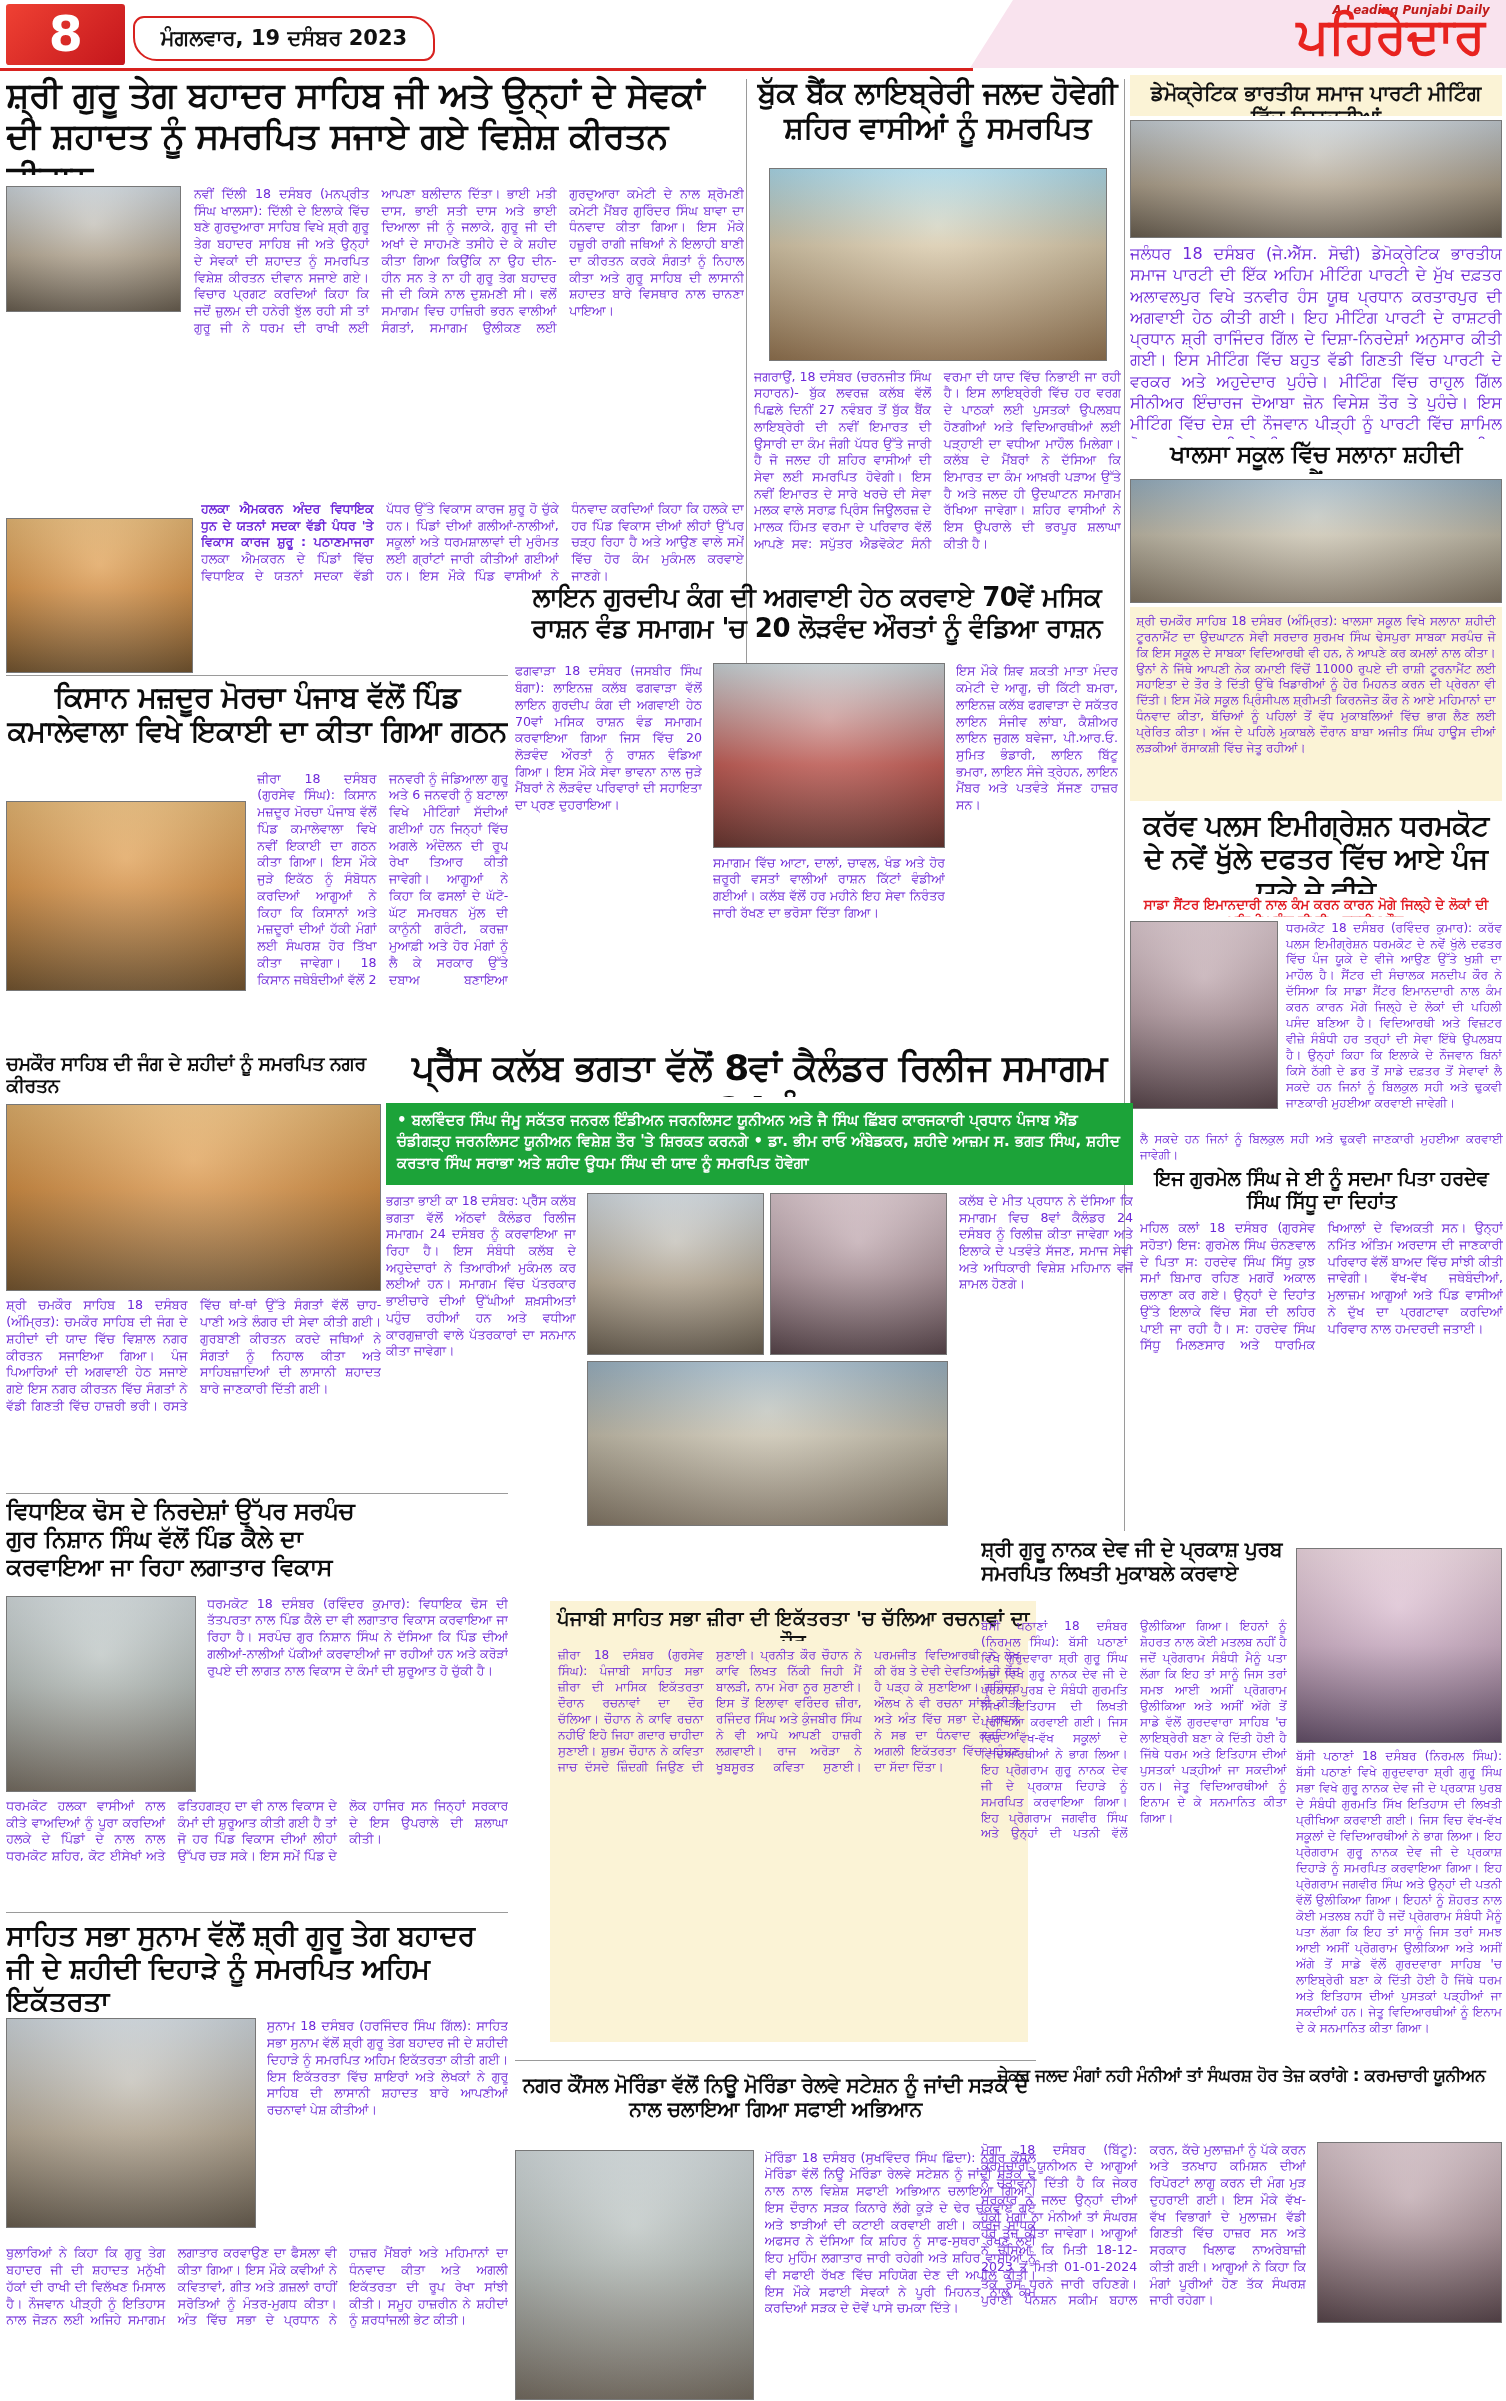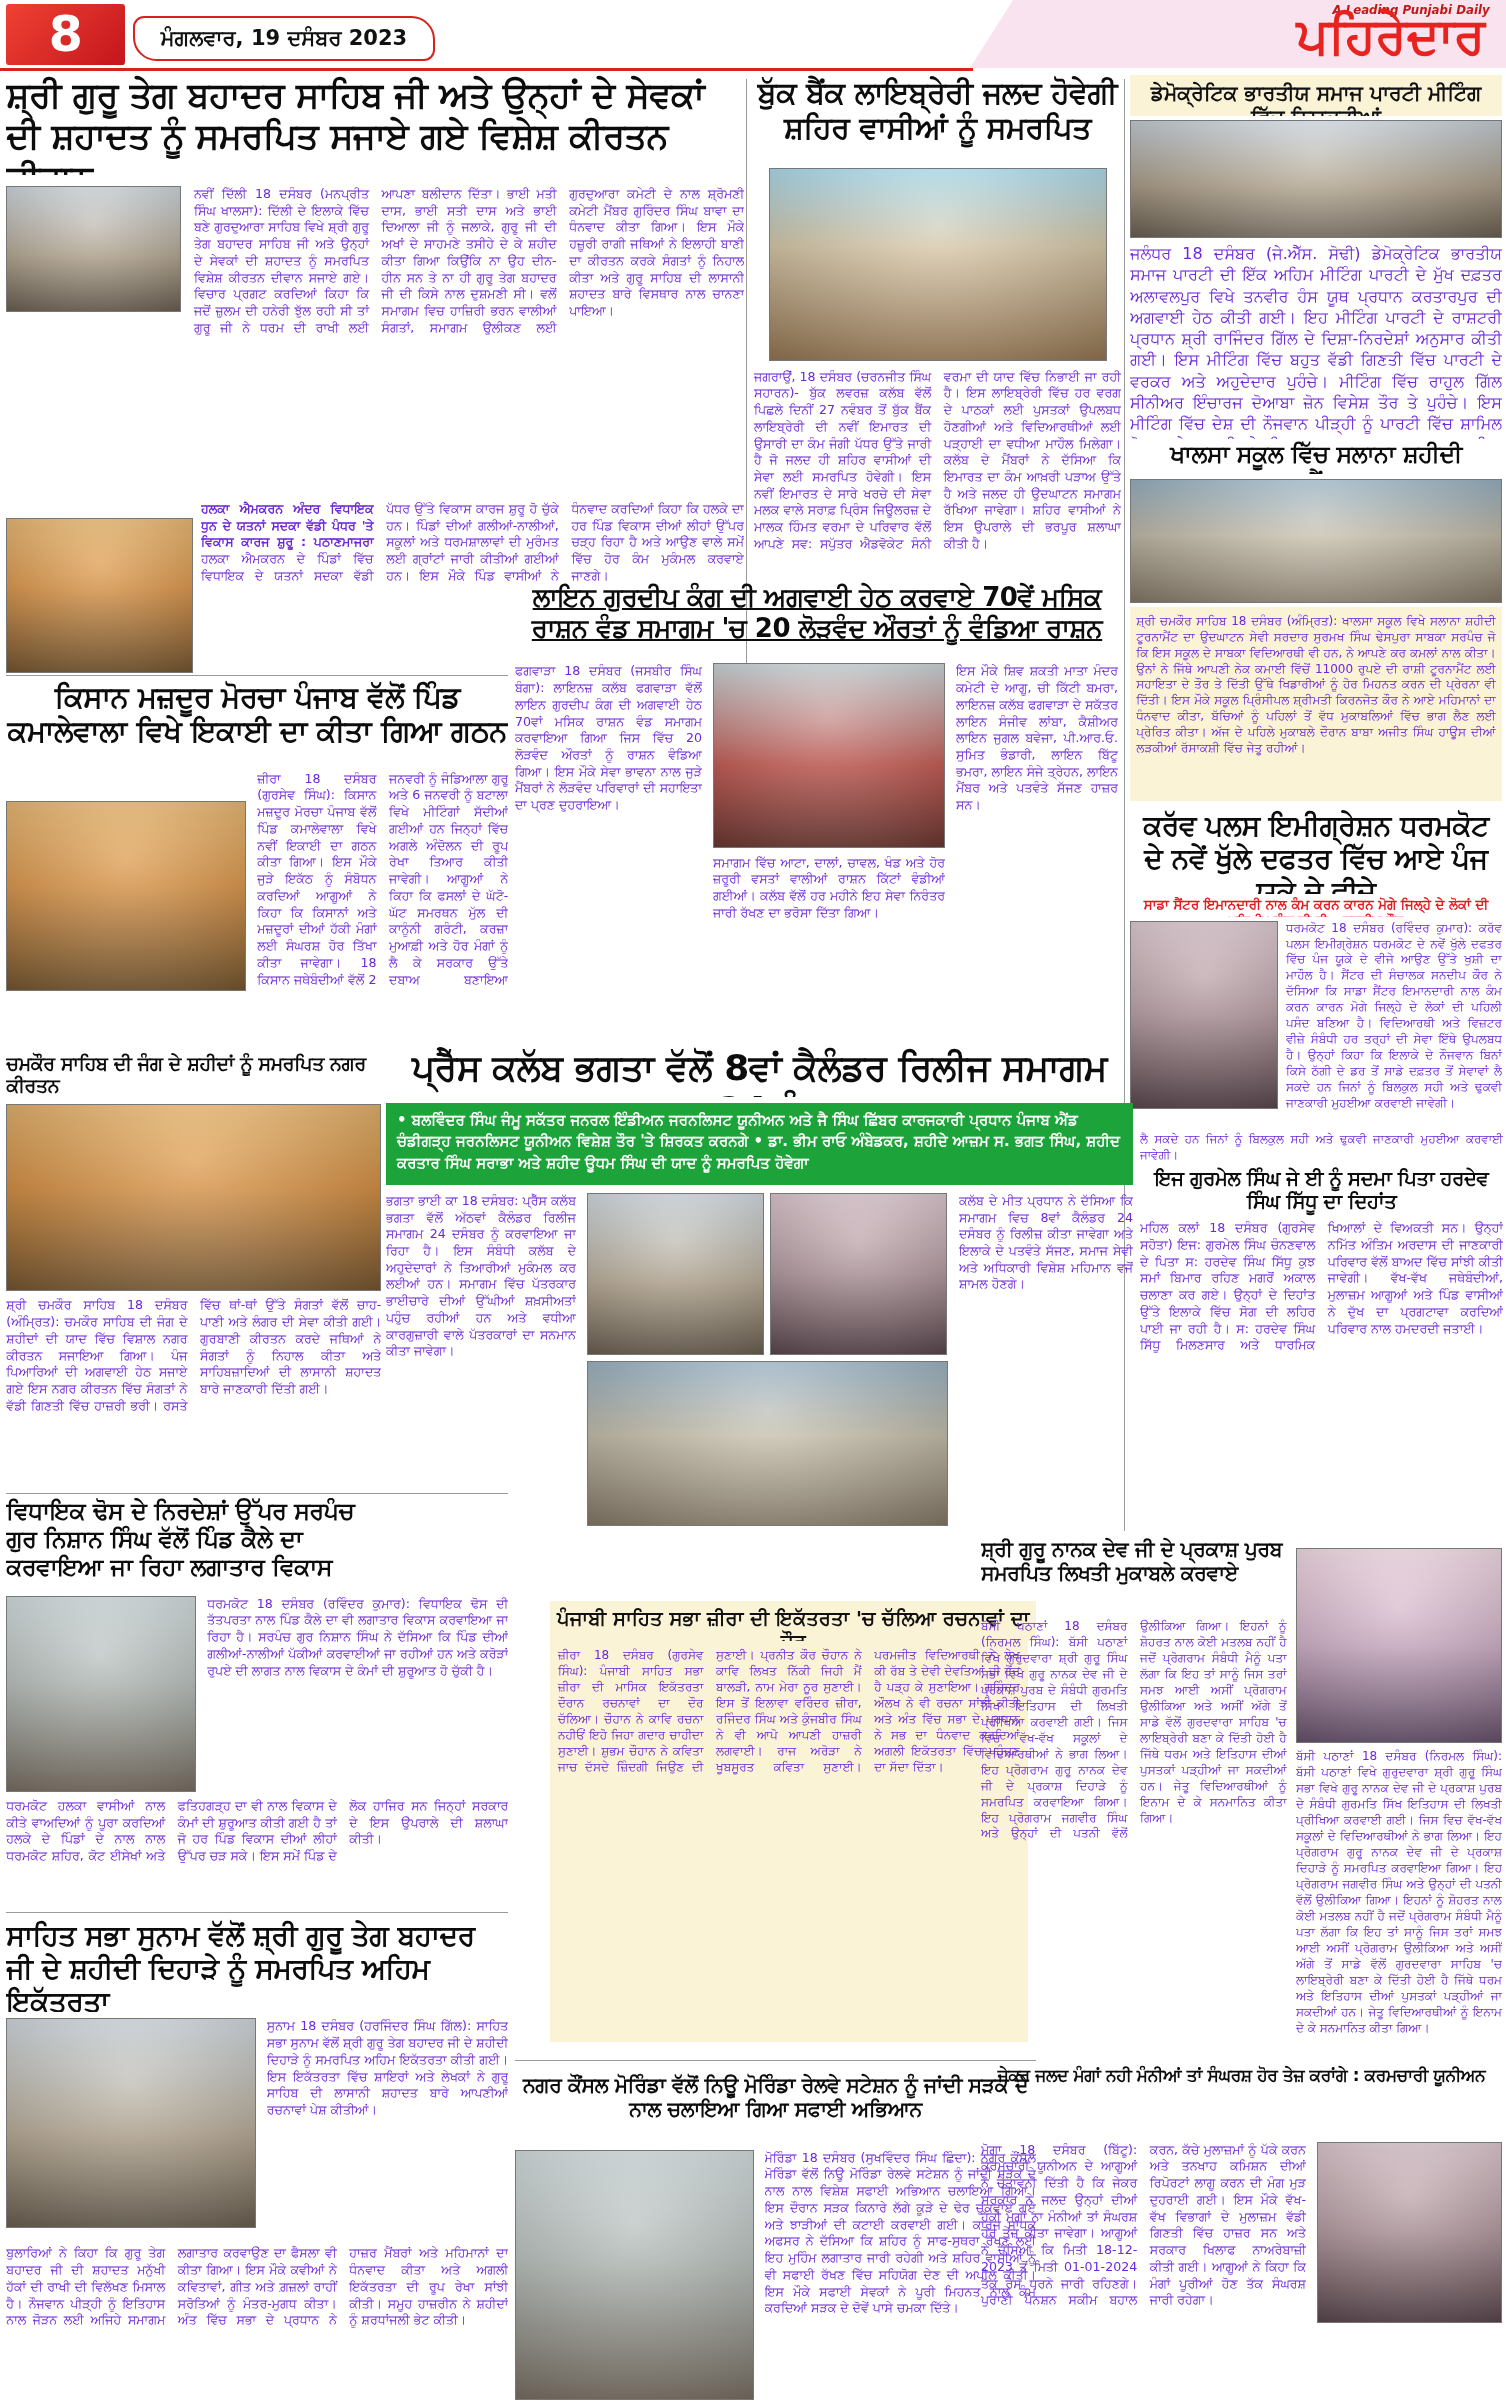--- a/index.html
+++ b/index.html
@@ -98,21 +98,21 @@
 
   <div class="abs" style="left:1130px;top:441px;width:372px;height:366px;">
     <div class="hl center" style="font-size:23.6px;height:33px;overflow:hidden;">ਖਾਲਸਾ ਸਕੂਲ ਵਿੱਚ ਸਲਾਨਾ ਸ਼ਹੀਦੀ ਟੂਰਨਾਮੈਂਟ ਸ਼ੁਰੂ</div>
     <div class="photo p-crowd" style="width:372px;height:124px;margin:4.7px 0;"></div>
     <div class="bd" style="background:#fbf3d6;padding:6.3px;font-size:12px;height:181px;">
       <span>ਸ਼੍ਰੀ ਚਮਕੌਰ ਸਾਹਿਬ 18 ਦਸੰਬਰ (ਅੰਮ੍ਰਿਤ): ਖਾਲਸਾ ਸਕੂਲ ਵਿਖੇ ਸਲਾਨਾ ਸ਼ਹੀਦੀ ਟੂਰਨਾਮੈਂਟ ਦਾ ਉਦਘਾਟਨ ਸੇਵੀ ਸਰਦਾਰ ਸੁਰਮਖ ਸਿੰਘ ਢੇਸਪੁਰਾ ਸਾਬਕਾ ਸਰਪੰਚ ਜੋ ਕਿ ਇਸ ਸਕੂਲ ਦੇ ਸਾਬਕਾ ਵਿਦਿਆਰਥੀ ਵੀ ਹਨ, ਨੇ ਆਪਣੇ ਕਰ ਕਮਲਾਂ ਨਾਲ ਕੀਤਾ। ਉਨਾਂ ਨੇ ਜਿੱਥੇ ਆਪਣੀ ਨੇਕ ਕਮਾਈ ਵਿੱਚੋਂ 11000 ਰੁਪਏ ਦੀ ਰਾਸ਼ੀ ਟੂਰਨਾਮੈਂਟ ਲਈ ਸਹਾਇਤਾ ਦੇ ਤੌਰ ਤੇ ਦਿੱਤੀ ਉੱਥੇ ਖਿਡਾਰੀਆਂ ਨੂੰ ਹੋਰ ਮਿਹਨਤ ਕਰਨ ਦੀ ਪ੍ਰੇਰਨਾ ਵੀ ਦਿੱਤੀ। ਇਸ ਮੌਕੇ ਸਕੂਲ ਪ੍ਰਿੰਸੀਪਲ ਸ਼੍ਰੀਮਤੀ ਕਿਰਨਜੋਤ ਕੌਰ ਨੇ ਆਏ ਮਹਿਮਾਨਾਂ ਦਾ ਧੰਨਵਾਦ ਕੀਤਾ, ਬੱਚਿਆਂ ਨੂੰ ਪਹਿਲਾਂ ਤੋਂ ਵੱਧ ਮੁਕਾਬਲਿਆਂ ਵਿੱਚ ਭਾਗ ਲੈਣ ਲਈ ਪ੍ਰੇਰਿਤ ਕੀਤਾ। ਅੱਜ ਦੇ ਪਹਿਲੇ ਮੁਕਾਬਲੇ ਦੌਰਾਨ ਬਾਬਾ ਅਜੀਤ ਸਿੰਘ ਹਾਊਸ ਦੀਆਂ ਲੜਕੀਆਂ ਰੱਸਾਕਸ਼ੀ ਵਿੱਚ ਜੇਤੂ ਰਹੀਆਂ।</span>
     </div>
   </div>
 
   <div class="abs" style="left:515px;top:582px;width:604px;height:463px;">
-    <div class="hl center" style="font-size:26px;height:75px;overflow:hidden;text-decoration:underline;">ਲਾਇਨ ਗੁਰਦੀਪ ਕੰਗ ਦੀ ਅਗਵਾਈ ਹੇਠ ਕਰਵਾਏ 70ਵੇਂ ਮਸਿਕ ਰਾਸ਼ਨ ਵੰਡ ਸਮਾਗਮ 'ਚ 20 ਲੋੜਵੰਦ ਔਰਤਾਂ ਨੂੰ ਵੰਡਿਆ ਰਾਸ਼ਨ</div>
+    <div class="hl center" style="font-size:26px;height:75px;overflow:hidden;">ਲਾਇਨ ਗੁਰਦੀਪ ਕੰਗ ਦੀ ਅਗਵਾਈ ਹੇਠ ਕਰਵਾਏ 70ਵੇਂ ਮਸਿਕ ਰਾਸ਼ਨ ਵੰਡ ਸਮਾਗਮ 'ਚ 20 ਲੋੜਵੰਦ ਔਰਤਾਂ ਨੂੰ ਵੰਡਿਆ ਰਾਸ਼ਨ</div>
     <div style="display:flex;gap:11px;margin-top:6.3px;height:369px;">
       <div class="bd" style="width:187px;height:369px;">
         <span>ਫਗਵਾੜਾ 18 ਦਸੰਬਰ (ਜਸਬੀਰ ਸਿੰਘ ਬੰਗਾ): ਲਾਇਨਜ਼ ਕਲੱਬ ਫਗਵਾੜਾ ਵੱਲੋਂ ਲਾਇਨ ਗੁਰਦੀਪ ਕੰਗ ਦੀ ਅਗਵਾਈ ਹੇਠ 70ਵਾਂ ਮਸਿਕ ਰਾਸ਼ਨ ਵੰਡ ਸਮਾਗਮ ਕਰਵਾਇਆ ਗਿਆ ਜਿਸ ਵਿੱਚ 20 ਲੋੜਵੰਦ ਔਰਤਾਂ ਨੂੰ ਰਾਸ਼ਨ ਵੰਡਿਆ ਗਿਆ। ਇਸ ਮੌਕੇ ਸੇਵਾ ਭਾਵਨਾ ਨਾਲ ਜੁੜੇ ਮੈਂਬਰਾਂ ਨੇ ਲੋੜਵੰਦ ਪਰਿਵਾਰਾਂ ਦੀ ਸਹਾਇਤਾ ਦਾ ਪ੍ਰਣ ਦੁਹਰਾਇਆ।</span>
       </div>
       <div style="width:232px;">
         <div class="photo p-red" style="width:232px;height:185px;"></div>
         <div class="bd" style="height:177px;margin-top:6.3px;">
           <span>ਸਮਾਗਮ ਵਿੱਚ ਆਟਾ, ਦਾਲਾਂ, ਚਾਵਲ, ਖੰਡ ਅਤੇ ਹੋਰ ਜ਼ਰੂਰੀ ਵਸਤਾਂ ਵਾਲੀਆਂ ਰਾਸ਼ਨ ਕਿੱਟਾਂ ਵੰਡੀਆਂ ਗਈਆਂ। ਕਲੱਬ ਵੱਲੋਂ ਹਰ ਮਹੀਨੇ ਇਹ ਸੇਵਾ ਨਿਰੰਤਰ ਜਾਰੀ ਰੱਖਣ ਦਾ ਭਰੋਸਾ ਦਿੱਤਾ ਗਿਆ।</span>
         </div>
       </div>

